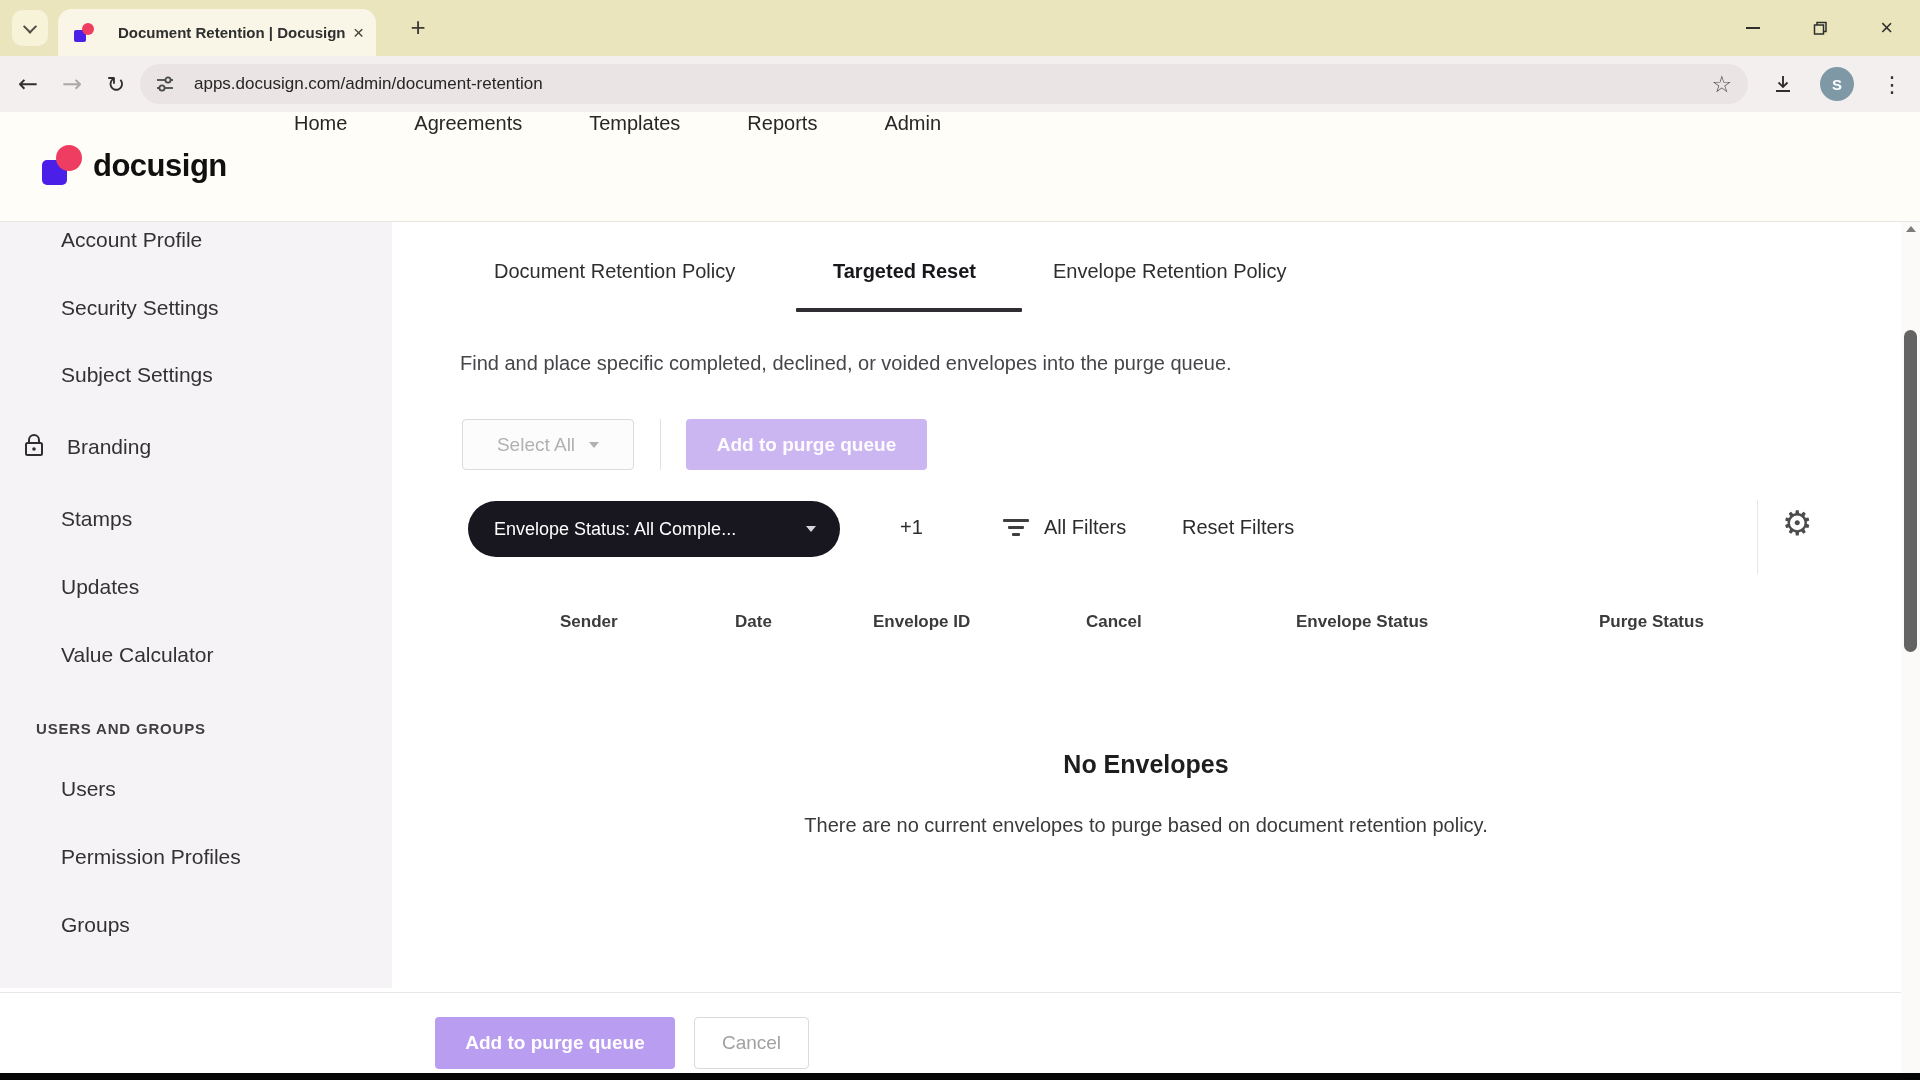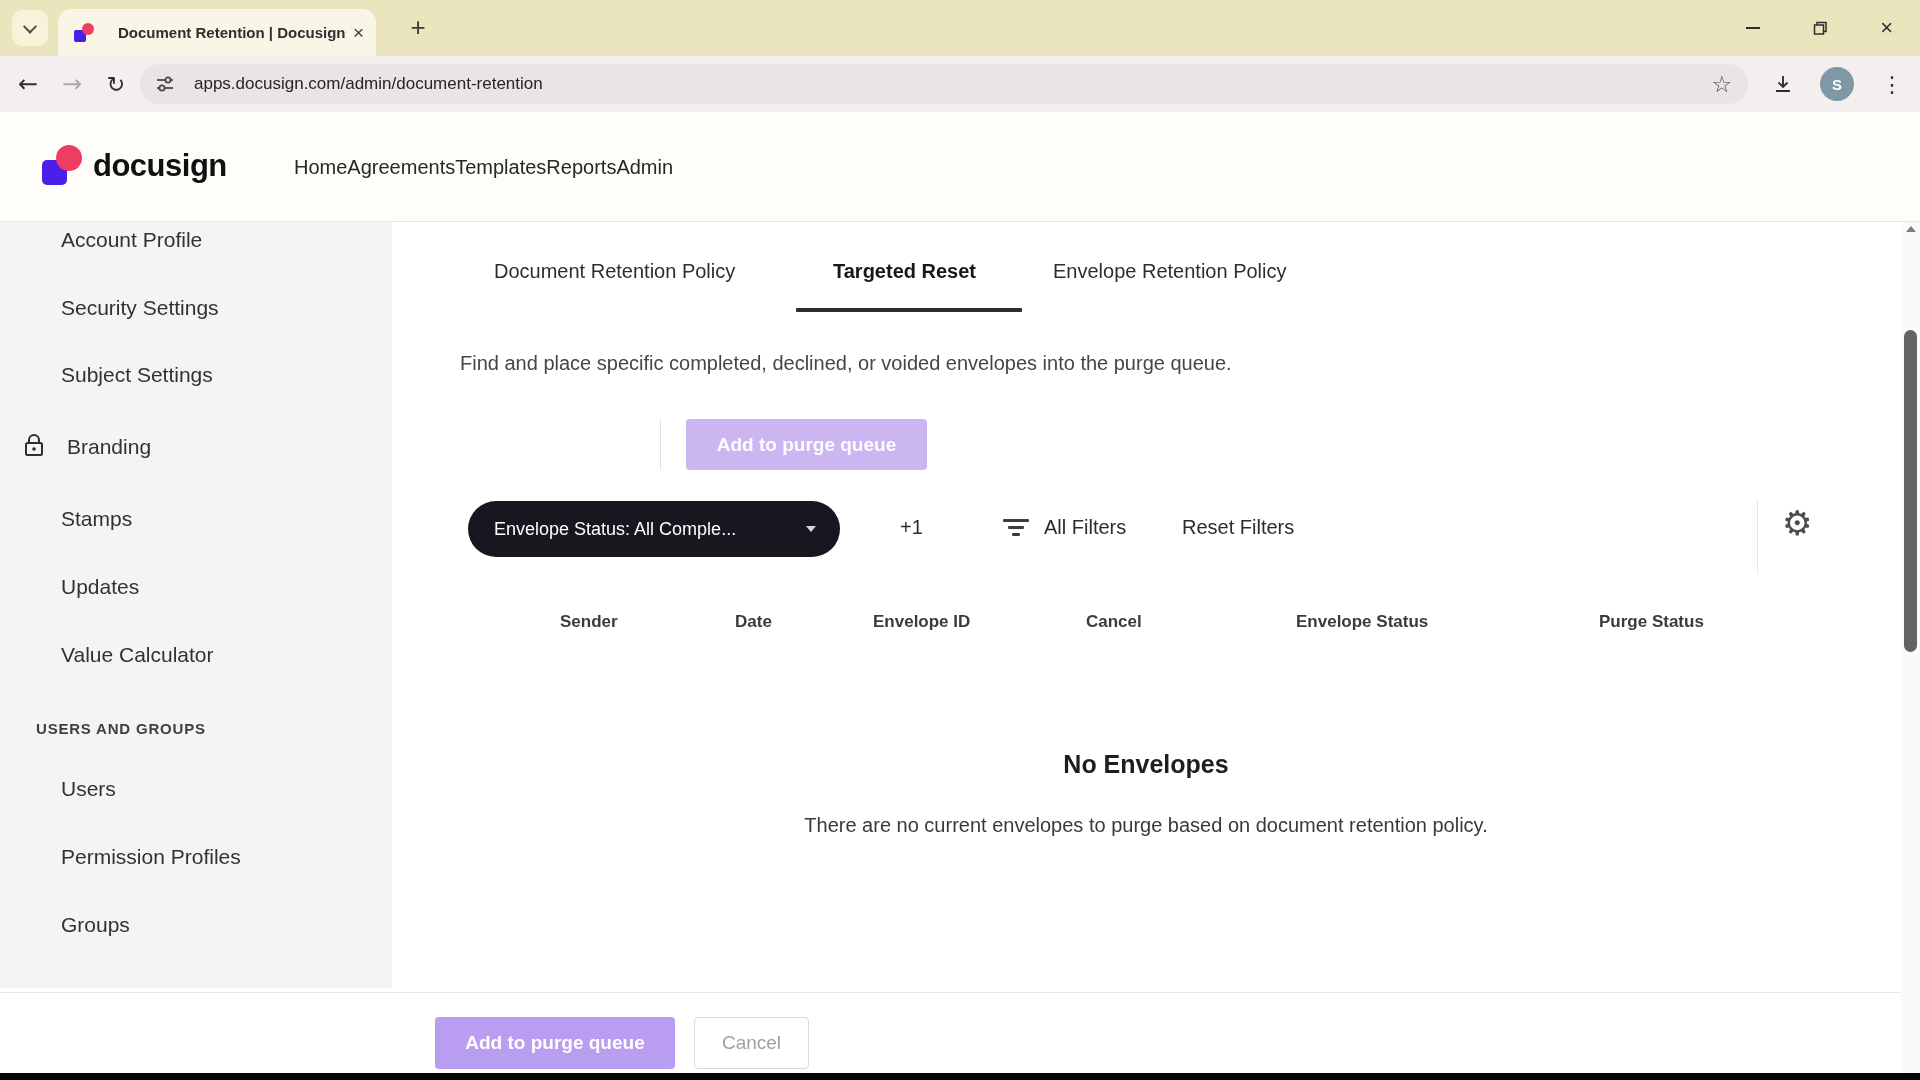--- a/index.html
+++ b/index.html
@@ -34,21 +34,21 @@
   .tb-avatar { position:absolute; left:1820px; top:11px; width:34px; height:34px; border-radius:50%; background:#7e98a6; color:#ffffff; font-size:15px; font-weight:700; display:flex; align-items:center; justify-content:center; cursor:pointer; }
   .tb-menu { position:absolute; left:1874px; top:0; height:56px; width:36px; display:flex; align-items:center; justify-content:center; font-family:"DejaVu Sans",sans-serif; font-size:22px; color:#333333; cursor:pointer; }
 
   
   .appheader { position:absolute; left:0; top:112px; width:1920px; height:110px; background:#fffdf7; border-bottom:1px solid #e8e6e0; }
   .logo { position:absolute; left:42px; top:33px; display:flex; align-items:center; gap:11px; }
   .logo-mark { position:relative; width:40px; height:42px; }
   .logo-sq { position:absolute; left:0; bottom:2px; width:25px; height:25px; background:#4a1fe8; border-radius:5px; }
   .logo-ci { position:absolute; right:0; top:0; width:26px; height:26px; background:#ee3d60; border-radius:50%; }
   .wordmark { font-size:31px; font-weight:700; letter-spacing:-0.5px; color:#101010; }
-  .mainnav { position:absolute; left:294px; top:0; height:110px; display:flex; align-items:center; }
+  .mainnav { position:absolute; left:294px; top:0; height:110px; display:flex; gap:67px; }
   .mainnav a { font-size:20px; font-weight:500; color:#272727; text-decoration:none; cursor:pointer; white-space:nowrap; }
   .help { position:absolute; left:1776px; top:153px; width:28px; height:28px; border:2.2px solid #3a3a3a; border-radius:50%; display:flex; align-items:center; justify-content:center; font-size:16px; font-weight:700; color:#3a3a3a; cursor:pointer; }
   .hd-avatar { position:absolute; left:1830px; top:144px; width:46px; height:46px; border-radius:50%; background:#ffffff; border:1px solid #d8d6d0; display:flex; align-items:center; justify-content:center; cursor:pointer; }
   .m-letter { font-size:24px; font-weight:800; color:#d6336c; background:linear-gradient(160deg,#ef2f5e 15%,#d62a7c 40%,#7ac143 72%,#f5d327 95%); }
   @supports (-webkit-background-clip:text) { .m-letter { -webkit-background-clip:text; background-clip:text; color:transparent; } }
 
   
   .sidebar { position:absolute; left:0; top:222px; width:392px; height:766px; background:#f5f3f5; }
   .side-item { position:absolute; left:61px; font-size:21px; color:#333233; cursor:pointer; white-space:nowrap; }
   .side-section { position:absolute; left:36px; font-size:15px; font-weight:700; letter-spacing:0.8px; color:#3f3f3f; }
@@ -190,20 +190,24 @@
   </aside>
 
   <main class="content">
     <span class="ctab" style="left:102px;">Document Retention Policy</span>
     <span class="ctab active" style="left:441px;">Targeted Reset</span>
     <span class="ctab" style="left:661px;">Envelope Retention Policy</span>
     <div class="tab-underline"></div>
 
     <p class="descr">Find and place specific completed, declined, or voided envelopes into the purge queue.</p>
 
+    <div class="btn select-all">
+      <span>Select All</span>
+      <span class="caret"></span>
+    </div>
     <div class="vdivider1"></div>
     <div class="btn add-top">Add to purge queue</div>
 
     <div class="pill">
       <span>Envelope Status: All Comple...</span>
       <span class="caret"></span>
     </div>
     <span class="plus-one">+1</span>
     <span class="filter-icon">
       <span class="fbar b1" style="display:block;"></span>

